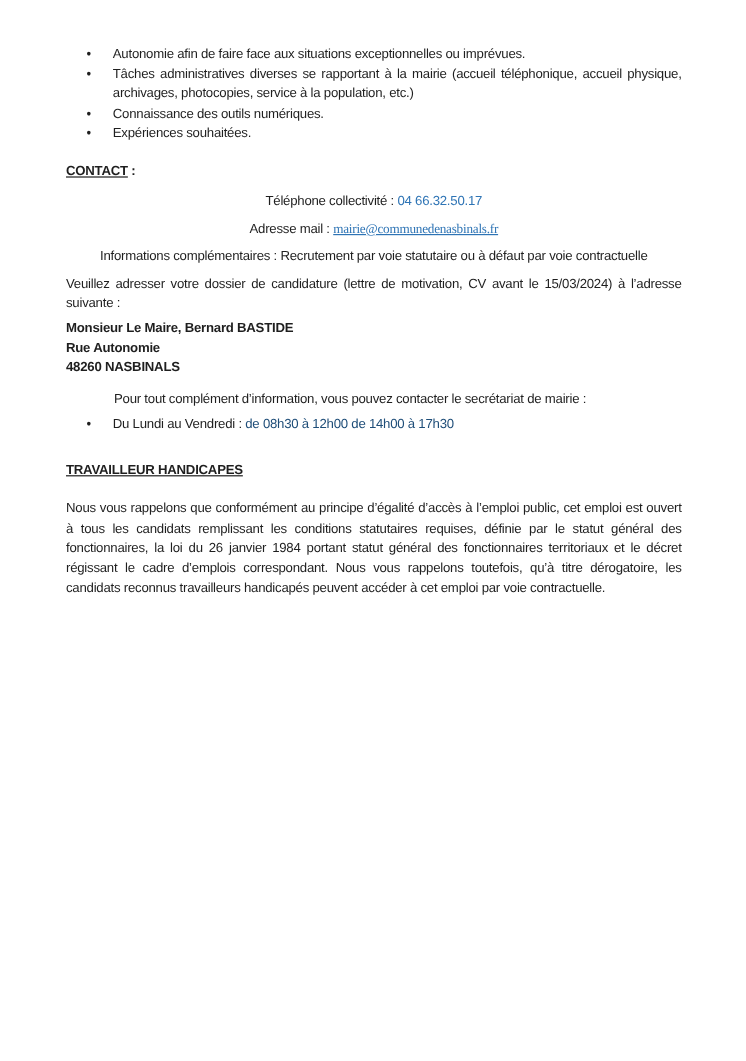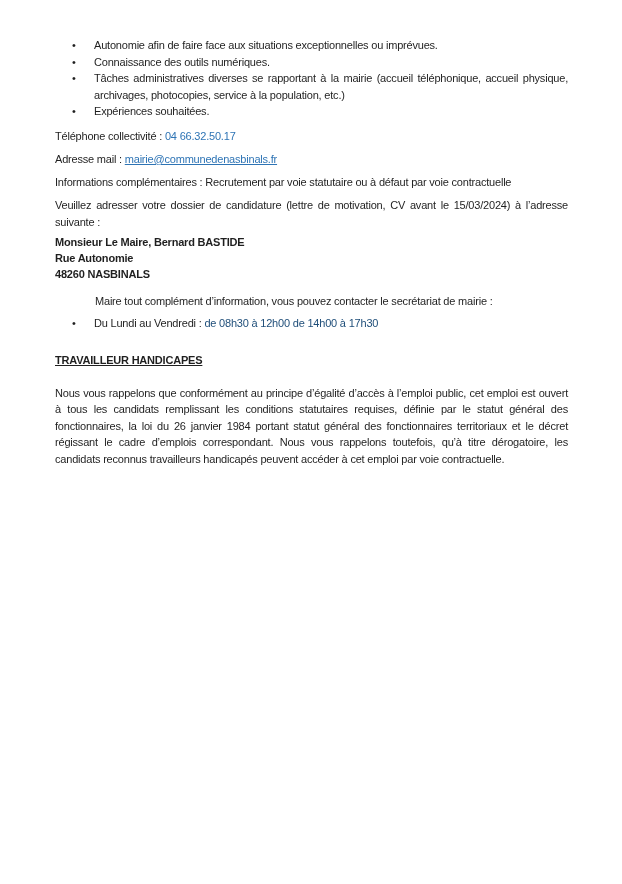--- a/index.html
+++ b/index.html
@@ -16,25 +16,25 @@
   ul.bullets { margin:0; padding:0 0 0 39px; list-style:none; }
   ul.bullets li { position:relative; text-align:justify; }
   ul.bullets li::before {
     content:"\2022"; position:absolute; left:-22px; top:0;
     font-size:11px; color:#1f1f1f;
   }
   ul.bullets.top { margin-top:37px; }
   .heading { font-weight:700; margin:15px 0 0 0; }
   .heading .u { text-decoration:underline; }
   p { margin:0; }
-  .line { margin-top:6.5px; }
+  .line { margin-top:6.5px;text-align:center; }
   .line.first-after-heading { margin-top:8.5px; }
   .italic { font-style:italic; }
   .blue { color:#2E74B5; }
-  .link { color:#2E74B5; text-decoration:underline; cursor:pointer; }
+  .link { color:#2E74B5; text-decoration:underline; cursor:pointer;font-family:Liberation Serif, serif; }
   .darkblue { color:#1F4E79; }
   .justify { text-align:justify; }
   .address { font-weight:700; line-height:16px; margin-top:4px; }
   .secretariat { margin-top:11px; padding-left:40px; }
   ul.bullets.hours { margin-top:5px; }
   .handicap-heading { margin-top:21px; }
   .handicap-para { margin-top:16px; text-align:justify; }
   .footer {
     position:absolute; left:0; top:831px; width:622px;
     text-align:center; font-size:12px; color:#2E74B5;
@@ -42,42 +42,43 @@
   }
 </style>
 </head>
 <body>
 
 <div class="page">
   <div class="content">
 
     <ul class="bullets top">
       <li>Autonomie afin de faire face aux situations exceptionnelles ou imprévues.</li>
+      <li>Tâches administratives diverses se rapportant à la mairie (accueil téléphonique, accueil physique, archivages, photocopies, service à la population, etc.)</li>
       <li>Connaissance des outils numériques.</li>
-      <li>Tâches administratives diverses se rapportant à la mairie (accueil téléphonique, accueil physique, archivages, photocopies, service à la population, etc.)</li>
       <li>Expériences souhaitées.</li>
     </ul>
 
+    <p class="heading"><span class="u">CONTACT</span><span> :</span></p>
 
     <p class="line first-after-heading"><span>Téléphone collectivité : </span><span class="blue">04 66.32.50.17</span></p>
 
 
     <p class="line"><span>Adresse mail : </span><a class="link">mairie@communedenasbinals.fr</a></p>
 
     <p class="line">Informations complémentaires : Recrutement par voie statutaire ou à défaut par voie contractuelle</p>
 
     <p class="line justify">Veuillez adresser votre dossier de candidature (lettre de motivation, CV avant le 15/03/2024) à l’adresse suivante :</p>
 
     <div class="address">
       <p>Monsieur Le Maire, Bernard BASTIDE</p>
       <p>Rue Autonomie</p>
       <p>48260 NASBINALS</p>
     </div>
 
-    <p class="secretariat">Maire tout complément d’information, vous pouvez contacter le secrétariat de mairie :</p>
+    <p class="secretariat">Pour tout complément d’information, vous pouvez contacter le secrétariat de mairie :</p>
 
     <ul class="bullets hours">
       <li><span>Du Lundi au Vendredi : </span><span class="darkblue">de 08h30 à 12h00 de 14h00 à 17h30</span></li>
     </ul>
 
     <p class="heading handicap-heading"><span class="u">TRAVAILLEUR HANDICAPES</span></p>
 
     <p class="handicap-para">Nous vous rappelons que conformément au principe d’égalité d’accès à l’emploi public, cet emploi est ouvert à tous les candidats remplissant les conditions statutaires requises, définie par le statut général des fonctionnaires, la loi du 26 janvier 1984 portant statut général des fonctionnaires territoriaux et le décret régissant le cadre d’emplois correspondant. Nous vous rappelons toutefois, qu’à titre dérogatoire, les candidats reconnus travailleurs handicapés peuvent accéder à cet emploi par voie contractuelle.</p>
 
   </div>

